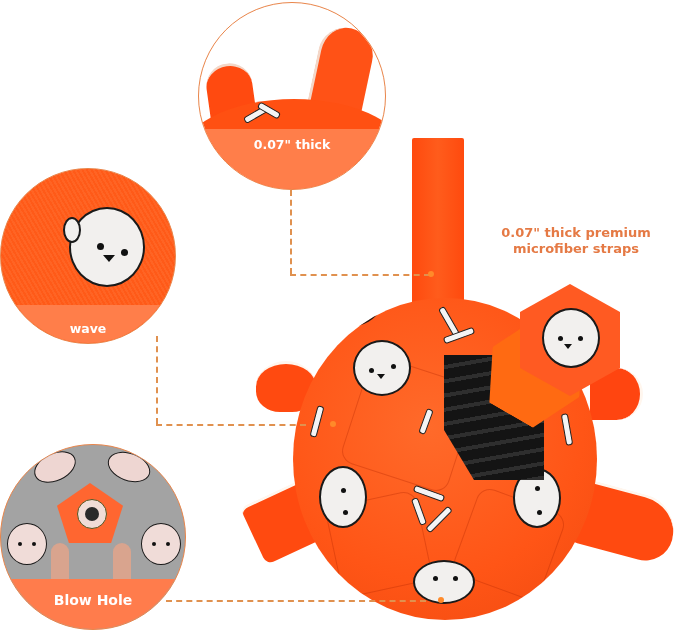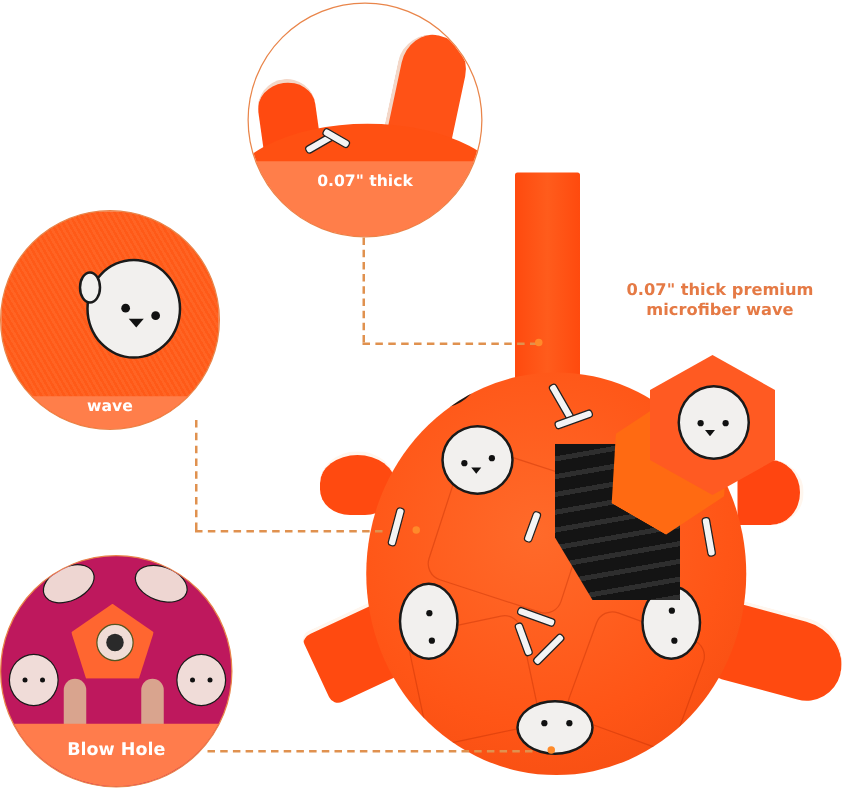--- a/index.html
+++ b/index.html
@@ -95,29 +95,29 @@
 <div class="dash-h" style="left:290px;top:274px;width:140px;"></div>
 <div class="dot" style="left:428px;top:271px;"></div>
 
 <div class="circle" style="left:0;top:168px;width:176px;height:176px;background:repeating-linear-gradient(60deg,#ff5a18 0 2px,#ff6424 2px 4px);">
   <div class="face" style="left:68px;top:38px;width:76px;height:80px;border-width:2.5px;">
     <span class="eye" style="left:26px;top:34px;width:7px;height:7px;"></span>
     <span class="eye" style="left:50px;top:40px;width:7px;height:7px;"></span>
     <span class="nose" style="left:32px;top:46px;border-left-width:6px;border-right-width:6px;border-top-width:7px;"></span>
   </div>
   <div class="ear" style="left:62px;top:48px;width:18px;height:26px;"></div>
-  <div class="band" style="top:148px;height:44px;font-size:12.5px;padding-top:0;box-sizing:border-box;">
+  <div class="band" style="top:136px;height:44px;font-size:12.5px;padding-top:16px;box-sizing:border-box;">
     <div>wave</div>
   </div>
 </div>
 <div class="dash-v" style="left:156px;top:336px;height:88px;"></div>
 <div class="dash-h" style="left:156px;top:424px;width:150px;"></div>
 <div class="dot" style="left:330px;top:421px;"></div>
 
-<div class="circle" style="left:0;top:444px;width:186px;height:186px;background:#be185d;">
+<div class="circle" style="left:0;top:444px;width:186px;height:186px;background:#a3a3a3;">
 
   <div class="face" style="left:32px;top:8px;width:44px;height:28px;background:#eed6d2;border-width:1.5px;transform:rotate(-25deg);"></div>
   <div class="face" style="left:106px;top:8px;width:44px;height:28px;background:#eed6d2;border-width:1.5px;transform:rotate(20deg);"></div>
 
   <div class="abs" style="left:56px;top:38px;width:66px;height:60px;background:#ff6630;clip-path:polygon(50% 0,100% 38%,82% 100%,18% 100%,0 38%);"></div>
   <div class="abs" style="left:76px;top:54px;width:28px;height:28px;border-radius:50%;background:#f0dcd6;border:1px solid #552;">
     <div class="abs" style="left:7px;top:7px;width:14px;height:14px;border-radius:50%;background:#2a2a2a;"></div>
   </div>
 
   <div class="face" style="left:6px;top:78px;width:40px;height:42px;background:#f0dcd8;border-width:1.5px;">
@@ -133,14 +133,14 @@
   <div class="abs" style="left:112px;top:98px;width:18px;height:40px;border-radius:9px 9px 4px 4px;background:#d9a48e;"></div>
   <div class="band" style="top:134px;height:54px;font-size:14px;padding-top:13px;box-sizing:border-box;background:#ff7c4c;">
     <span>Blow Hole</span>
   </div>
 </div>
 <div class="dash-h" style="left:166px;top:600px;width:260px;"></div>
 <div class="dot" style="left:438px;top:597px;"></div>
 
 <div class="label-right" style="left:486px;top:225px;width:180px;">
   <div>0.07" thick premium</div>
-  <div>microfiber wave</div>
+  <div>microfiber straps</div>
 </div>
 
 </body></html>

